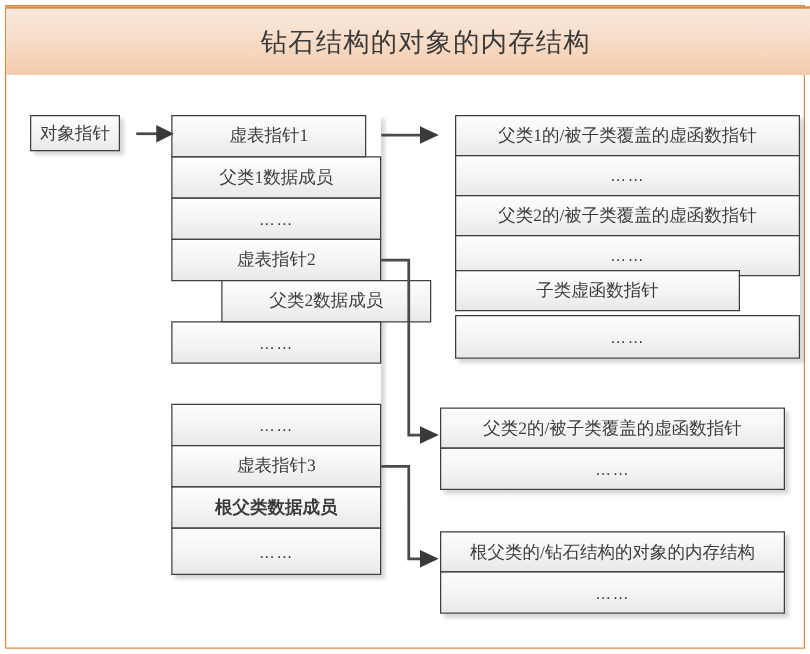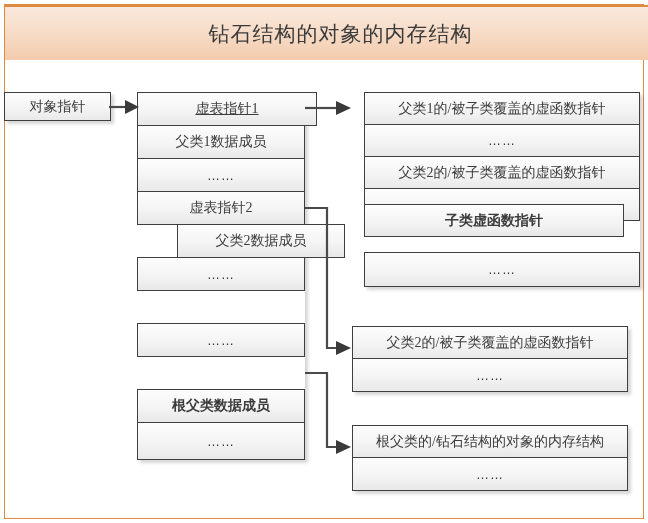--- a/index.html
+++ b/index.html
@@ -115,41 +115,42 @@
 <body>
 
 <div id="root">
 
   <div class="outer-frame"></div>
 
   <div class="header-band">
     <div class="header-title">钻石结构的对象的内存结构</div>
   </div>
 
-  <div class="ptr-box" style="left:4px; top:92px; width:107px; height:29px;">对象指针</div>
+  <div class="ptr-box" style="left:24px; top:92px; width:72px; height:29px;">对象指针</div>
 
   <div class="stack" style="left:137px; top:92px; width:168px; height:368px;">
 
-    <div class="cell" style="top:0px;   width:180px; height:34px;text-decoration:underline;">虚表指针1</div>
+    <div class="cell" style="top:0px;   width:156px; height:34px;">虚表指针1</div>
     <div class="cell" style="top:33px;  width:168px; height:34px;">父类1数据成员</div>
     <div class="cell dots" style="top:66px;  width:168px; height:34px;">……</div>
     <div class="cell" style="top:99px;  width:168px; height:34px;">虚表指针2</div>
     <div class="cell" style="top:132px; width:168px; height:34px;margin-left:40px;">父类2数据成员</div>
     <div class="cell dots" style="top:165px; width:168px; height:34px;">……</div>
     <div class="cell dots" style="top:231px; width:168px; height:34px;">……</div>
+    <div class="cell" style="top:264px; width:168px; height:34px;">虚表指针3</div>
     <div class="cell" style="top:297px; width:168px; height:34px;font-weight:bold;">根父类数据成员</div>
     <div class="cell dots" style="top:330px; width:168px; height:38px;">……</div>
   </div>
 
   <div class="stack" style="left:352px; top:92px; width:276px; height:195px;margin-left:12px;">
     <div class="cell" style="top:0px;   width:276px; height:33px;">父类1的/被子类覆盖的虚函数指针</div>
     <div class="cell dots" style="top:32px;  width:276px; height:33px;">……</div>
     <div class="cell" style="top:64px;  width:276px; height:33px;">父类2的/被子类覆盖的虚函数指针</div>
     <div class="cell dots" style="top:96px;  width:276px; height:33px;">……</div>
-    <div class="cell" style="top:112px; width:260px; height:33px;font-weight:bold;">子类虚函数指针</div>
+    <div class="cell" style="top:124px; width:228px; height:33px;">子类虚函数指针</div>
     <div class="cell dots" style="top:160px; width:276px; height:35px;">……</div>
   </div>
 
   <div class="stack" style="left:352px; top:326px; width:276px; height:66px;">
     <div class="cell" style="top:0px;  width:276px; height:33px;">父类2的/被子类覆盖的虚函数指针</div>
     <div class="cell dots" style="top:32px; width:276px; height:34px;">……</div>
   </div>
 
   <div class="stack" style="left:352px; top:425px; width:276px; height:66px;">
     <div class="cell" style="top:0px;  width:276px; height:33px;">根父类的/钻石结构的对象的内存结构</div>

